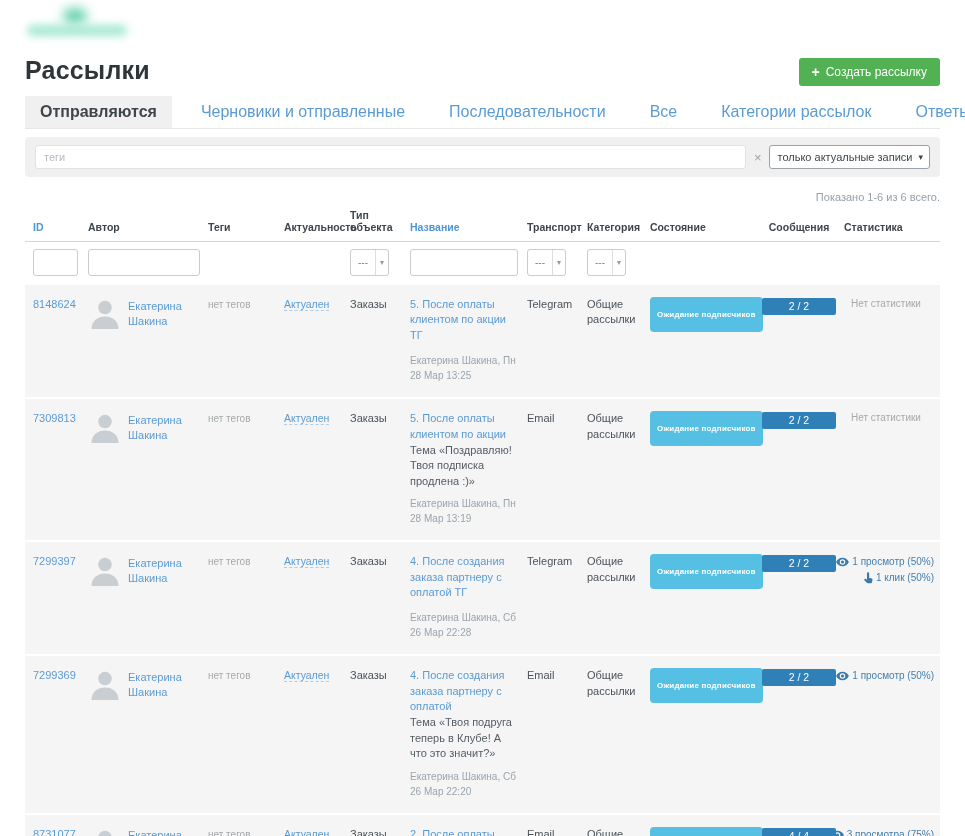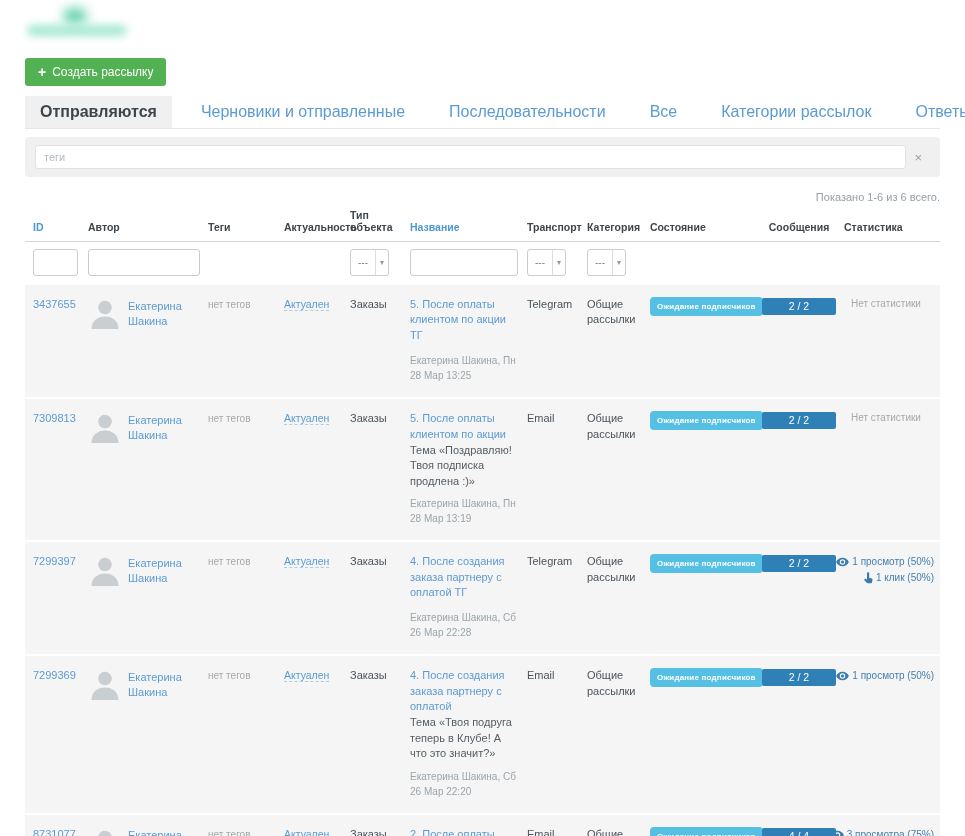--- a/index.html
+++ b/index.html
@@ -85,21 +85,21 @@
   .author-name { color: #5b9bd3; text-decoration: none; font-size: 11px; cursor: pointer; }
   .muted-sm { color: #a5a9ac; font-size: 10px; }
   .dashed { color: #5b9bd3; text-decoration: none; border-bottom: 1px dashed #a9cdea; font-size: 10.5px; cursor: pointer; }
   .obj-type { color: #4a545b; }
   .title-link { color: #5b9bd3; text-decoration: none; display: block; cursor: pointer; }
   .subject { color: #525d64; margin-top: 1px; }
   .meta { color: #9aa5ac; font-size: 10px; margin-top: 10px; line-height: 1.5; }
   .subject + .meta { margin-top: 7px; }
 
   .badge { display: inline-block; background: #55c0e3; color: #fff; font-size: 8px; font-weight: 700;
-           padding: 4px 7px; border-radius: 4px; white-space: nowrap; letter-spacing: .2px; }
+           padding: 12px 7px; border-radius: 4px; white-space: nowrap; letter-spacing: .2px; }
   .progress { position: relative; width: 74px; height: 17px; margin: 1px auto 0; background: #3080b8; border-radius: 2px; }
   .progress-label { position: absolute; inset: 0; display: flex; align-items: center; justify-content: center;
                     color: #fff; font-size: 10.5px; }
   td.c-msgs-cell { text-align: center; }
 
   td.c-stats-cell { text-align: center; padding-right: 6px; }
   .stat-line { color: #4580ad; font-size: 10px; white-space: nowrap; display: flex; justify-content: flex-end; align-items: center; gap: 3px; line-height: 1.6; }
   .stat-icon { display: inline-flex; color: #3a7bab; }
   .no-stats { color: #a5a9ac; font-size: 10px; padding-right: 6px; }
 </style>
@@ -107,39 +107,44 @@
 <body>
 
 <div class="page">
 
   <div class="logo">
     <div class="logo-blob"></div>
     <div class="logo-bar"></div>
   </div>
 
   <div class="title-row">
+    <h1>Рассылки</h1>
     <button class="btn-create">
       <span class="plus">+</span>
       <span>Создать рассылку</span>
     </button>
   </div>
 
   <div class="tabs">
     <a class="tab active">Отправляются</a>
     <a class="tab">Черновики и отправленные</a>
     <a class="tab">Последовательности</a>
     <a class="tab">Все</a>
     <a class="tab">Категории рассылок</a>
     <a class="tab">Ответы</a>
     <a class="tab">Переменные</a>
   </div>
 
   <div class="filter-panel">
     <input class="tags-input" placeholder="теги" style="">
     <span class="clear-x">×</span>
+    <div class="big-select">
+      <span>только актуальные записи</span>
+      <span class="caret">▾</span>
+    </div>
   </div>
 
   <div class="summary">Показано 1-6 из 6 всего.</div>
 
   <table>
     <colgroup>
       <col class="c-id">
         <col class="c-author">
         <col class="c-tags">
         <col class="c-act">
@@ -189,21 +194,21 @@
             <span class="ms-caret">▾</span>
           </div>
         </td>
         <td></td>
           <td></td>
           <td></td>
       </tr>
     </thead>
     <tbody id="rows">
   <tr class="row">
-    <td><a class="id-link">3437655</a></td>
+    <td><a class="id-link">8148624</a></td>
     <td>
       <div class="author">
         <span class="avatar">
           <svg viewBox="0 0 34 34" width="34" height="34">
             <circle cx="17" cy="10.5" r="6.8" fill="#c9ced2"></circle>
             <path d="M3.5 32c0-8 6-12.6 13.5-12.6S30.5 24 30.5 32z" fill="#c9ced2"></path>
           </svg>
         </span>
         <a class="author-name">Екатерина Шакина</a>
       </div>

